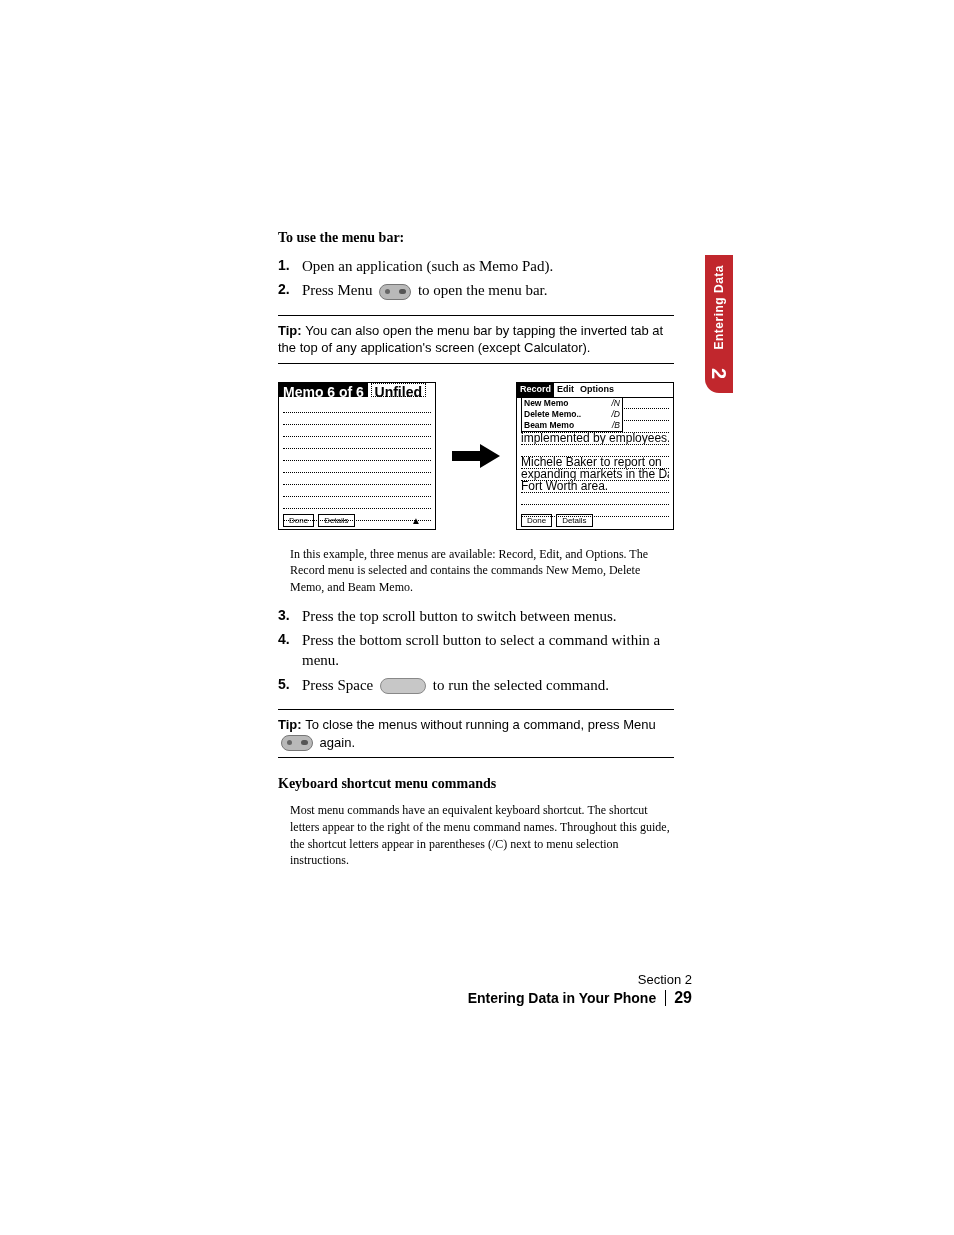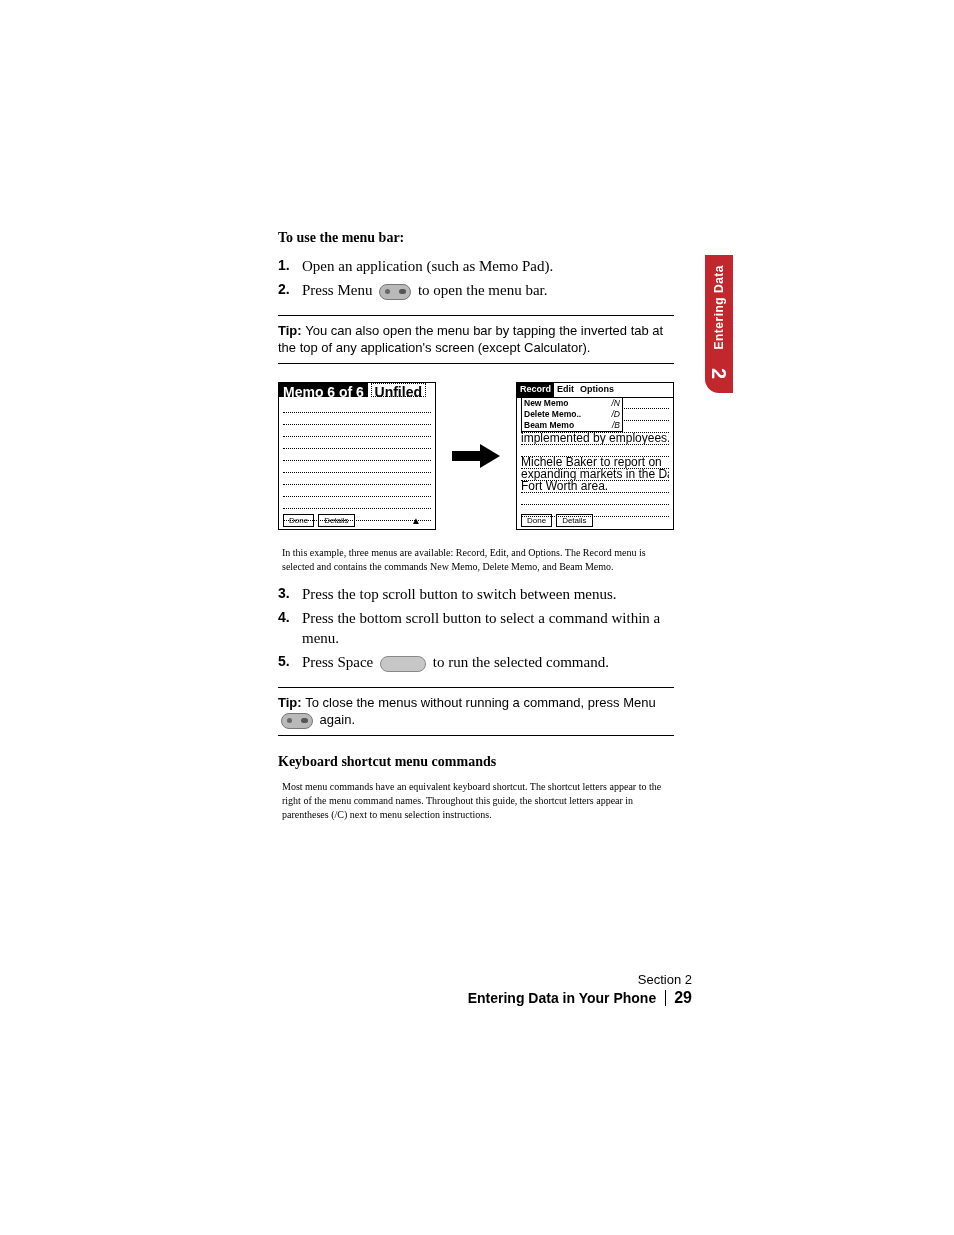--- a/index.html
+++ b/index.html
@@ -31,21 +31,21 @@
   .pbtn{border:1px solid #000;border-radius:0;font-size:8px;padding:0 5px;line-height:11px;font-family:Arial,Helvetica,sans-serif;text-align:right;}
   .upicon{position:absolute;right:14px;bottom:3px;font-size:10px;}
   .menubar{height:14px;background:#fff;border-bottom:1px solid #000;display:flex;font-size:9px;}
   .menubar .m{padding:1px 3px;font-weight:700;}
   .menubar .m.sel{background:#000;color:#fff;}
   .dropdown{position:absolute;left:4px;top:14px;width:100px;border:1px solid #000;background:#fff;font-size:8.5px;font-weight:700;z-index:2;}
   .dropdown .drow{display:flex;justify-content:space-between;padding:0 2px;line-height:11px;}
   .drow .sc{font-weight:400;font-style:italic;}
   .memo-lines{position:absolute;left:4px;right:4px;top:14px;bottom:18px;font-size:12px;line-height:11px;}
   .memo-lines .tline{border-bottom:1px dotted #000;height:11px;white-space:nowrap;overflow:hidden;}
-  .para{font-size:10px;line-height:1.4;margin:0 0 10px 4px;}
+  .para{font-size:12px;line-height:1.4;margin:0 0 10px 12px;}
   
   .sidetab{position:absolute;right:221px;top:255px;width:28px;height:138px;background:#c1272d;color:#fff;font-family:Arial,Helvetica,sans-serif;font-weight:700;font-size:12px;display:flex;flex-direction:column;align-items:center;border-bottom-left-radius:14px;}
   .sidetab .vt{writing-mode:vertical-rl;transform:rotate(180deg);letter-spacing:.5px;margin-top:10px;}
   .sidetab .num2{transform:rotate(90deg);font-size:20px;font-weight:700;margin-top:auto;margin-bottom:8px;}
   
   .footer{position:absolute;right:262px;top:972px;text-align:right;font-family:Arial,Helvetica,sans-serif;}
   .footer .sec{font-size:13px;}
   .footer .row2{display:flex;align-items:center;justify-content:flex-end;gap:8px;margin-top:2px;}
   .footer .ftitle{font-weight:700;font-size:14px;border-right:1.5px solid #000;padding-right:9px;}
   .footer .pno{font-weight:700;font-size:16px;}

